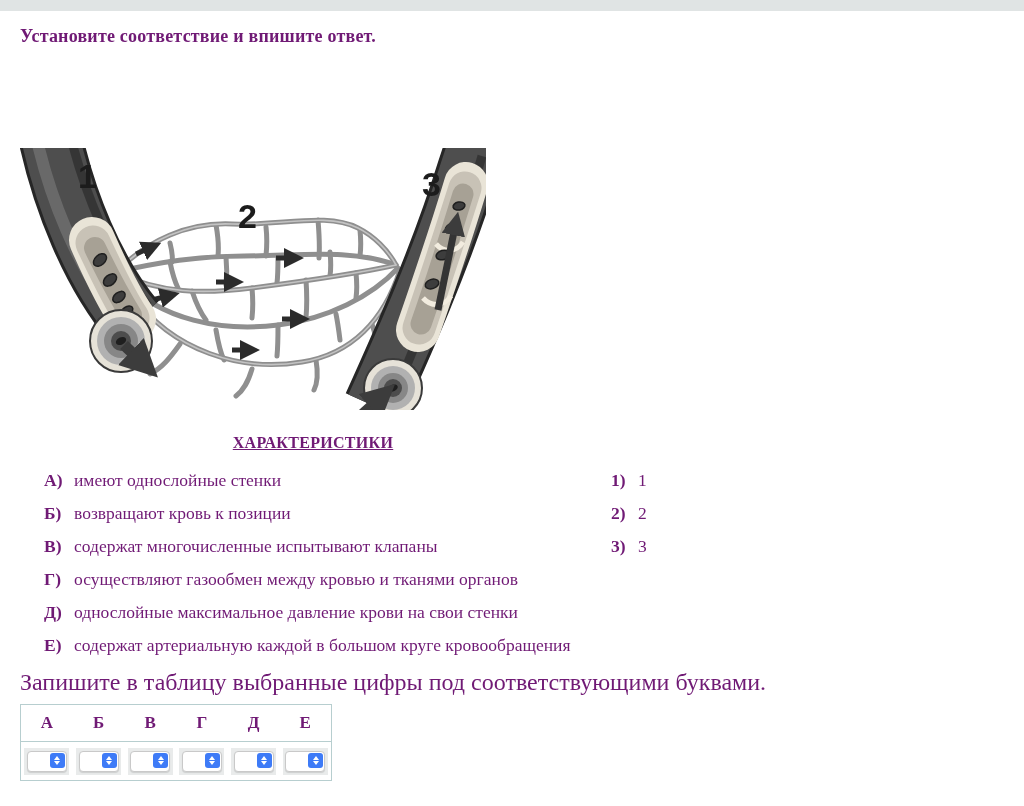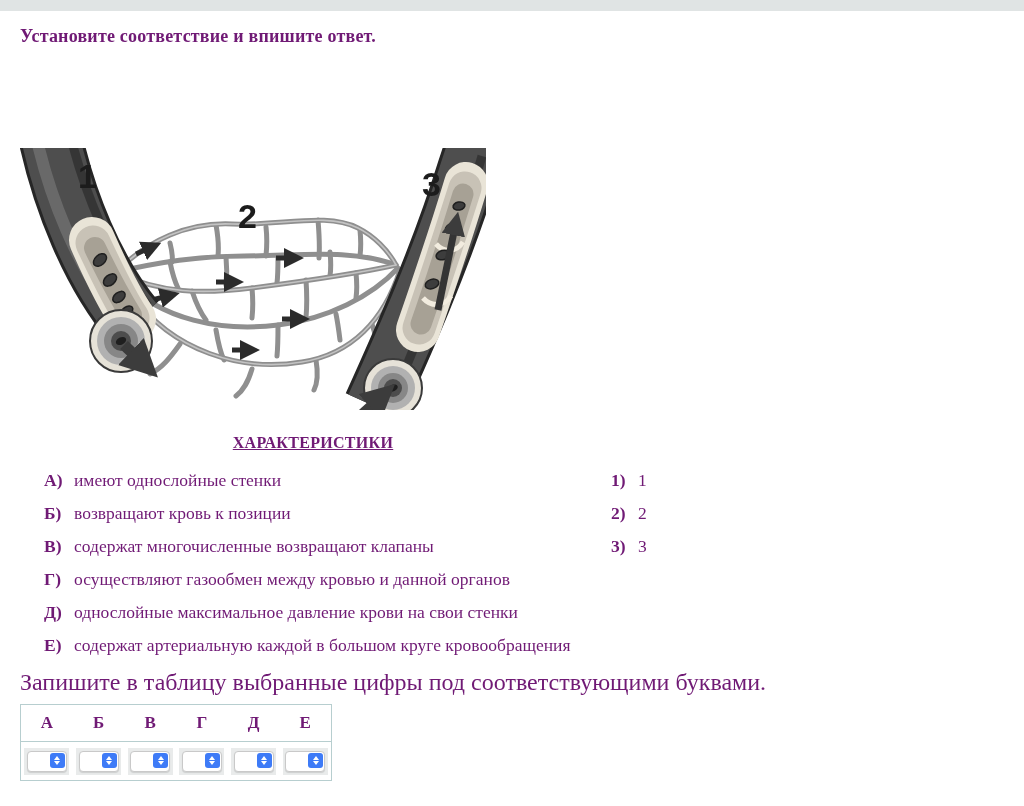--- a/index.html
+++ b/index.html
@@ -172,25 +172,25 @@
   <div class="char-row" style="top:470px;">
     <span class="char-letter">А)</span>
     <span class="char-text">имеют однослойные стенки</span>
   </div>
   <div class="char-row" style="top:503px;">
     <span class="char-letter">Б)</span>
     <span class="char-text">возвращают кровь к позиции</span>
   </div>
   <div class="char-row" style="top:536px;">
     <span class="char-letter">В)</span>
-    <span class="char-text">содержат многочисленные возвращают клапаны</span>
+    <span class="char-text">содержат многочисленные испытывают клапаны</span>
   </div>
   <div class="char-row" style="top:569px;">
     <span class="char-letter">Г)</span>
-    <span class="char-text">осуществляют газообмен между кровью и данной органов</span>
+    <span class="char-text">осуществляют газообмен между кровью и тканями органов</span>
   </div>
   <div class="char-row" style="top:602px;">
     <span class="char-letter">Д)</span>
     <span class="char-text">однослойные максимальное давление крови на свои стенки</span>
   </div>
   <div class="char-row" style="top:635px;">
     <span class="char-letter">Е)</span>
     <span class="char-text">содержат артериальную каждой в большом круге кровообращения</span>
   </div>
 

